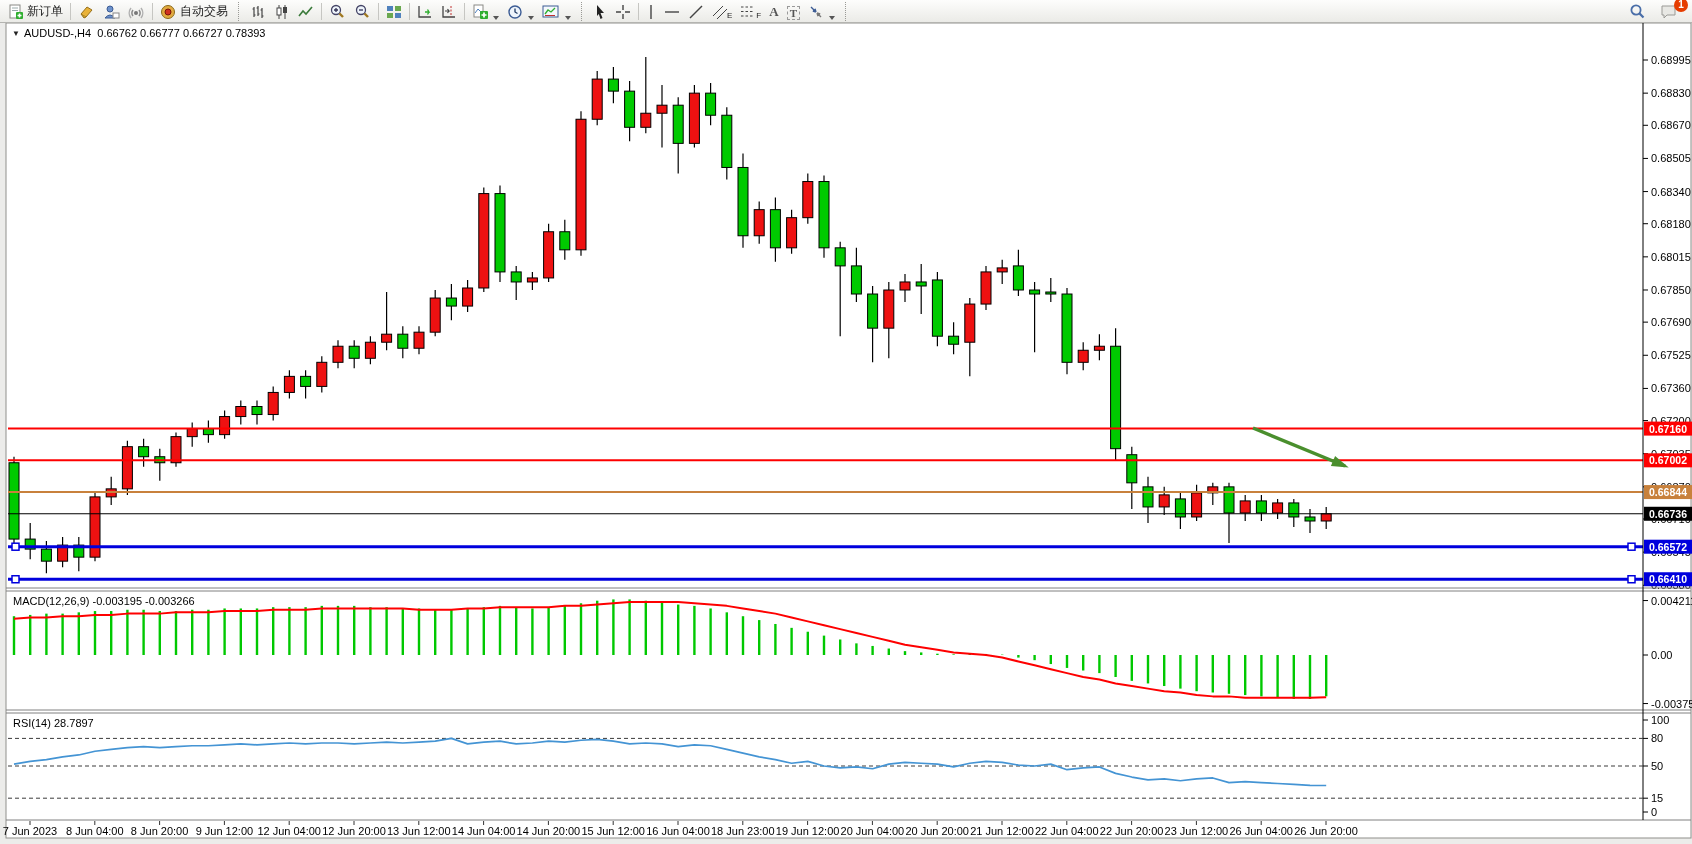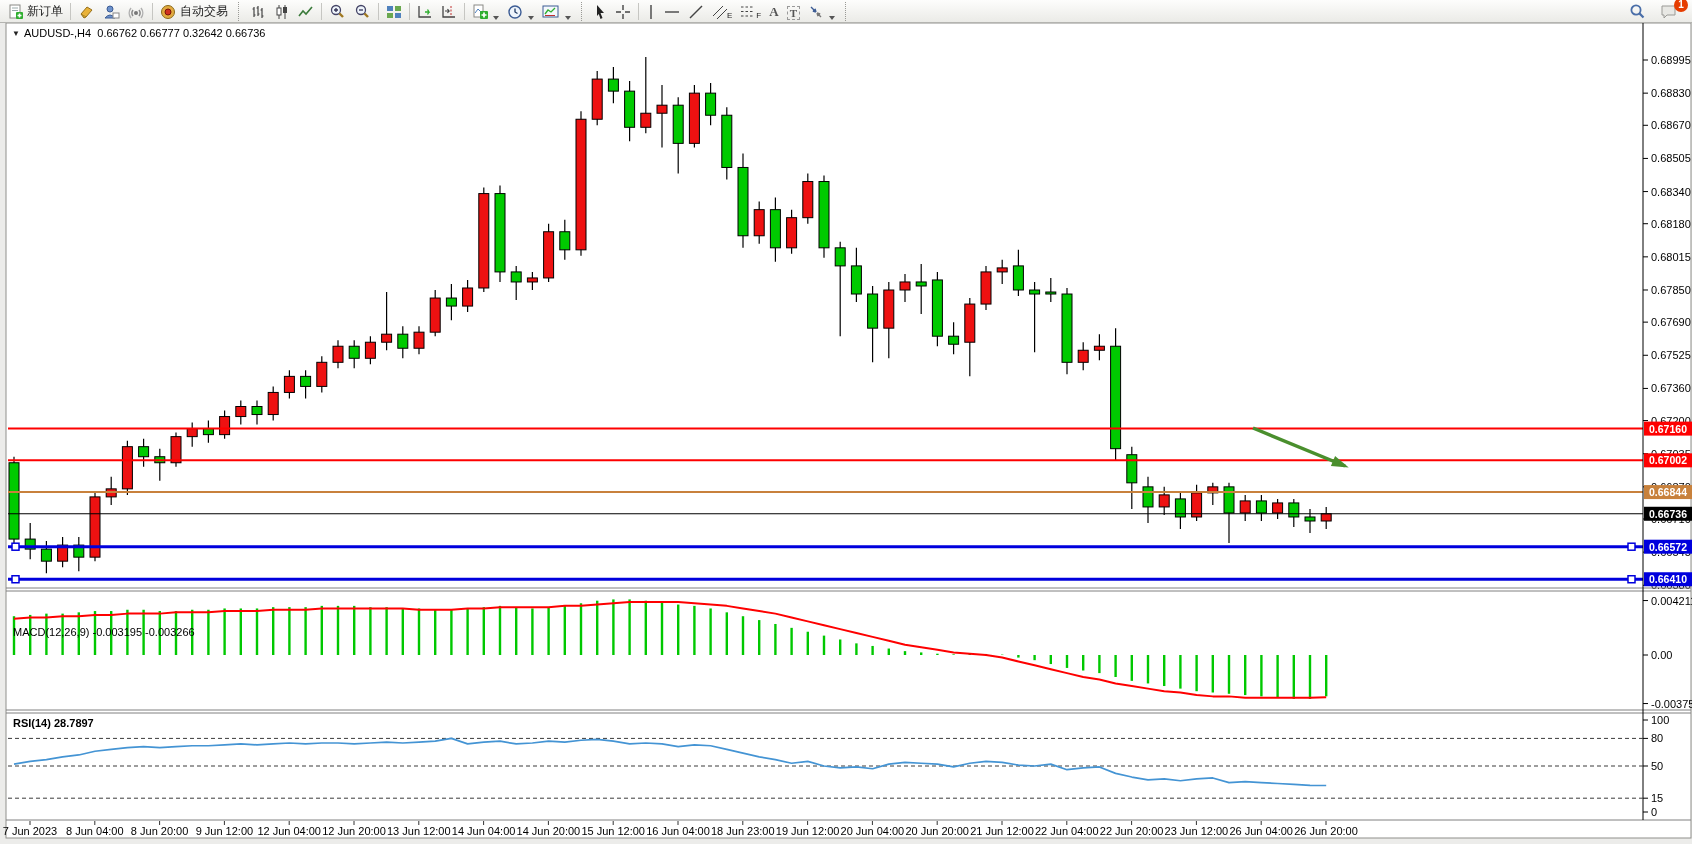--- a/index.html
+++ b/index.html
@@ -19,22 +19,22 @@
       font:bold 11px "Liberation Sans",sans-serif;color:#333;text-align:center;padding:1px 4px;margin:0 1px;}
   .tf.active{border:1px solid #8f8f8b;background:#dddDD8;box-shadow:inset 0 1px 2px rgba(0,0,0,.25);}
   .toolbar-right{margin-left:auto;display:flex;align-items:center;gap:6px;padding-right:6px;position:relative;}
   .badge{position:absolute;top:-3px;right:-6px;width:14px;height:14px;border-radius:50%;background:#e63d00;
          color:#fff;font:bold 10px/14px "Liberation Sans",sans-serif;text-align:center;}
   .bubble-wrap{position:relative;}
   
   .chart-layer{position:absolute;top:0;left:0;z-index:1;}
   .overlay-label{position:absolute;z-index:2;font:11px "Liberation Sans",sans-serif;color:#000;white-space:pre;}
   #chart-title{left:12px;top:27px;}
-  #macd-label{left:13px;top:626px;}
-  #rsi-label{left:13px;top:717px;font-weight:bold;}
+  #macd-label{left:13px;top:595px;}
+  #rsi-label{left:13px;top:717px;}
   .tri{font-size:8px;vertical-align:1px;margin-right:4px;color:#222;}
 </style>
 </head>
 <body>
 
 <div class="app">
 
   <div class="toolbar">
 
     <div class="tgroup">
@@ -684,16 +684,16 @@
         <text x="1131.6" y="835" font-family="&quot;Liberation Sans&quot;,sans-serif" font-size="11" fill="#000000" text-anchor="middle">22 Jun 20:00</text>
         <line x1="1196.3999999999999" y1="821" x2="1196.3999999999999" y2="825" stroke="#333"></line>
         <text x="1196.3999999999999" y="835" font-family="&quot;Liberation Sans&quot;,sans-serif" font-size="11" fill="#000000" text-anchor="middle">23 Jun 12:00</text>
         <line x1="1261.2" y1="821" x2="1261.2" y2="825" stroke="#333"></line>
         <text x="1261.2" y="835" font-family="&quot;Liberation Sans&quot;,sans-serif" font-size="11" fill="#000000" text-anchor="middle">26 Jun 04:00</text>
         <line x1="1326" y1="821" x2="1326" y2="825" stroke="#333"></line>
         <text x="1326" y="835" font-family="&quot;Liberation Sans&quot;,sans-serif" font-size="11" fill="#000000" text-anchor="middle">26 Jun 20:00</text>
       </g>
     </svg>
 
-  <div class="overlay-label" id="chart-title"><span class="tri">▼</span><span>AUDUSD-,H4  0.66762 0.66777 0.32642 0.66736</span></div>
+  <div class="overlay-label" id="chart-title"><span class="tri">▼</span><span>AUDUSD-,H4  0.66762 0.66777 0.66727 0.78393</span></div>
   <div class="overlay-label" id="macd-label"><span>MACD(12,26,9)</span> <span>-0.003195 -0.003266</span></div>
   <div class="overlay-label" id="rsi-label"><span>RSI(14)</span> <span>28.7897</span></div>
 </div>
 
 </body></html>

